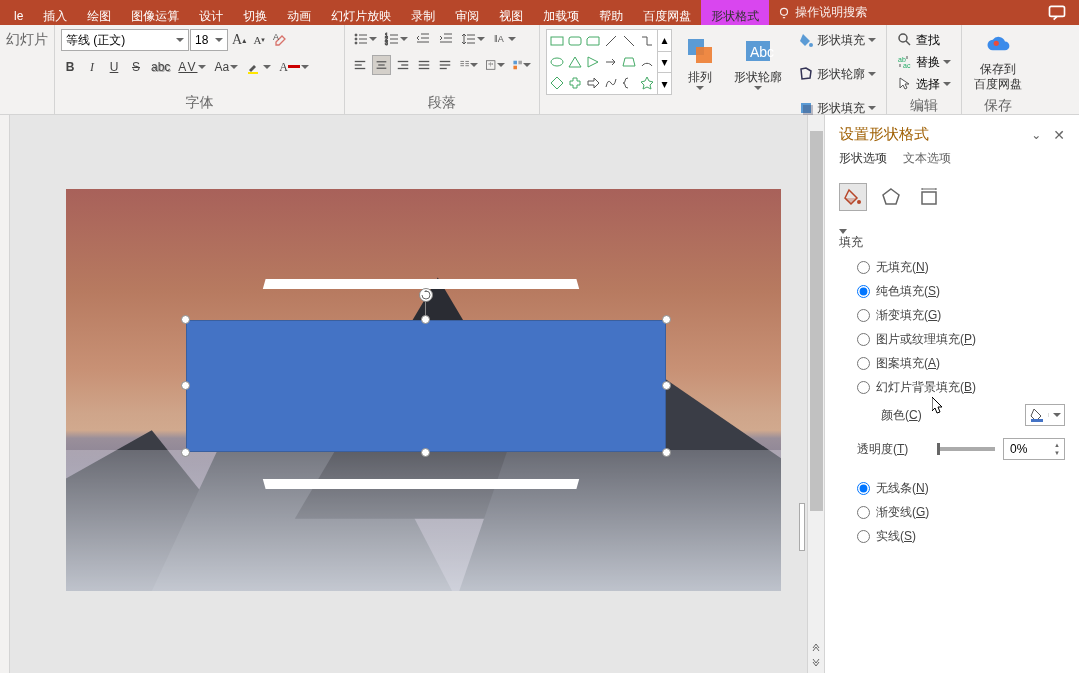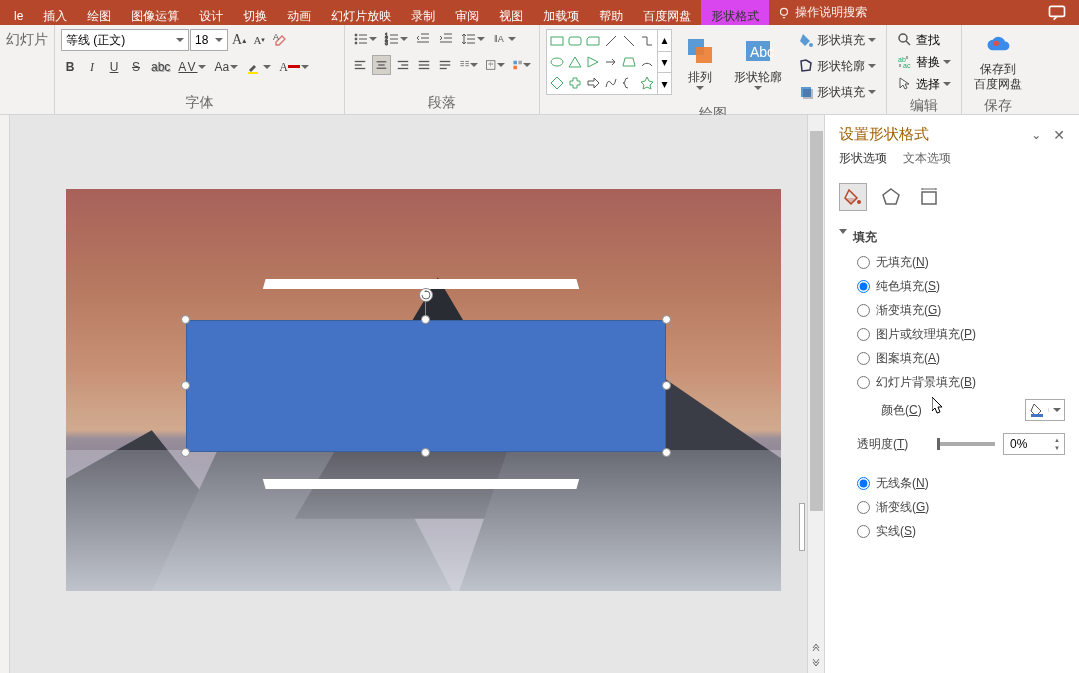--- a/index.html
+++ b/index.html
@@ -33,21 +33,21 @@
 
 
 .shape-gallery { width: 126px; height: 66px; background: #fff; border: 1px solid #c8c8c8; display: flex; overflow:hidden;}
 .shape-grid { flex: 1; display: grid; grid-template-columns: repeat(6, 1fr); grid-template-rows: repeat(3, 1fr); padding: 1px; gap: 0px; }
 .shape-cell { display: flex; align-items: center; justify-content: center; cursor: pointer; }
 .shape-cell svg { width: 14px; height: 14px; }
 .gallery-scroll { width: 14px; border-left: 1px solid #c8c8c8; display: flex; flex-direction: column; }
 .gallery-scroll div { flex: 1; display: flex; align-items: center; justify-content: center; cursor: pointer; border-bottom: 1px solid #c8c8c8; }
 .gallery-scroll div:last-child { border-bottom: none; }
 
-.shape-style-list { display: flex; flex-direction: column; gap: 4px; }
+.shape-style-list { display: flex; flex-direction: column; gap: 12px; }
 .shape-style-item { display: flex; align-items: center; height: 22px; padding: 0 4px; cursor: pointer; color: #333; white-space: nowrap; }
 .shape-style-item .si { width: 16px; height: 16px; margin-right: 3px; }
 
 .edit-list { display: flex; flex-direction: column; gap: 0px; }
 .edit-item { display: flex; align-items: center; height: 22px; padding: 0 4px; cursor: pointer; white-space: nowrap; }
 .edit-item .ei { width: 16px; height: 16px; margin-right: 3px; }
 
 
 .workspace { display: flex; height: 558px; }
 .thumb-panel { width: 10px; background: #f3f2f1; border-right: 1px solid #d4d4d4; }
@@ -91,21 +91,21 @@
 .pane-close { cursor: pointer; color: #666; font-size: 14px; }
 .pane-chev { cursor: pointer; color: #666; margin-right: 12px; font-size: 12px; }
 .pane-tabs { padding: 0 14px 8px; display: flex; gap: 16px; }
 .pane-tab { color: #666; font-size: 12px; cursor: pointer; padding-bottom: 4px; }
 .pane-tab.active { color: #333; }
 .pane-icons { padding: 4px 14px 10px; display: flex; gap: 10px; }
 .pane-icon { width: 28px; height: 28px; border: 1px solid transparent; display: flex; align-items: center; justify-content: center; cursor: pointer; }
 .pane-icon.active { border: 1px solid #ababab; background: #e6e6e6; }
 
 .pane-section { padding: 8px 14px; }
-.section-header { display: flex; align-items: flex-start; cursor: pointer; margin-bottom: 8px; font-weight: bold; color: #444; font-size: 12px; }
+.section-header { display: flex; align-items: flex-start; cursor: pointer; margin-bottom: 8px; font-weight: normal; color: #444; font-size: 12px; flex-direction: column; }
 .section-header .caret { border-left: 4px solid transparent; border-right: 4px solid transparent; border-top: 5px solid #666; margin-right: 6px; }
 .radio-list { padding-left: 18px; display: flex; flex-direction: column; gap: 7px; }
 .radio-item { display: flex; align-items: center; cursor: pointer; }
 .radio-item input { margin-right: 6px; }
 .radio-item label { color: #444; }
 .underline { text-decoration: underline; }
 
 .color-row { display: flex; align-items: center; justify-content: space-between; padding: 8px 0 8px 18px; }
 .color-row .lbl { color: #444; margin-left: 24px; }
 .color-swatch { width: 40px; height: 22px; border: 1px solid #ababab; display: flex; align-items: center; cursor: pointer; }

